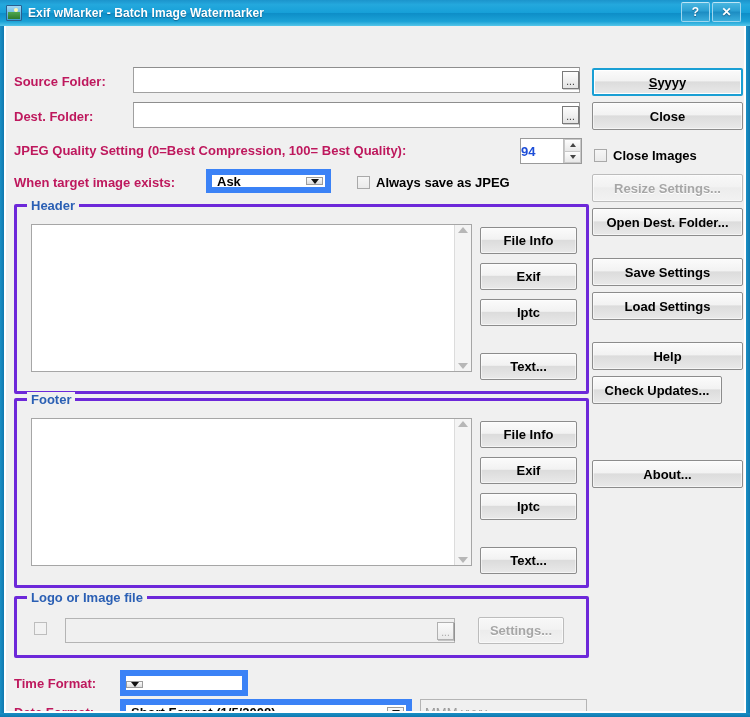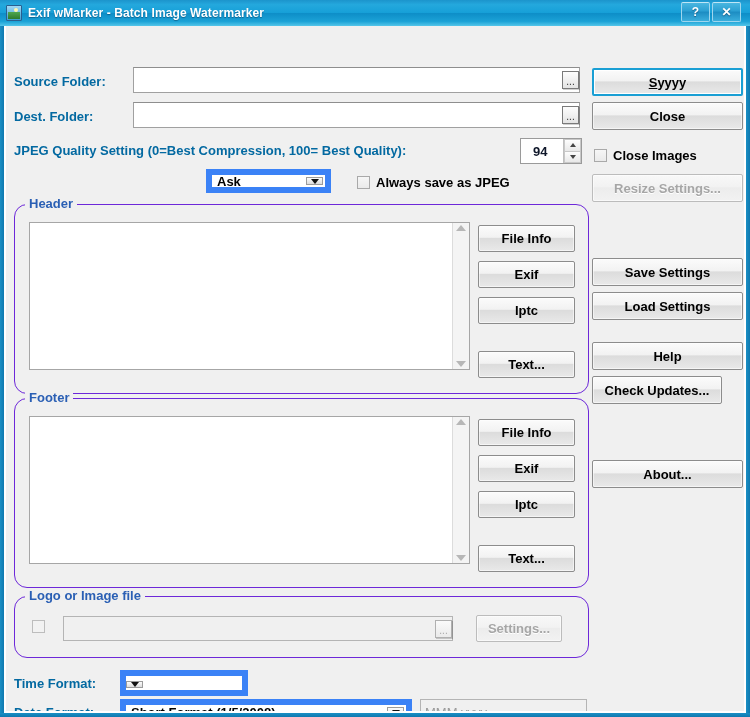--- a/index.html
+++ b/index.html
@@ -110,21 +110,21 @@
     left: 6px; top: 26px; right: 6px; bottom: 6px;
     background: #f0f0f0;
     z-index: 10;
   }
 
   
   .lbl {
     position: absolute;
     font-size: 13px;
     font-weight: bold;
-    color: #0369a1;
+    color: #be185d;
     white-space: nowrap;
   }
 
   
   .tinput {
     position: absolute;
     box-sizing: border-box;
     background: #ffffff;
     border: 1px solid #a0a0a0;
     border-top-color: #8e8e8e;
@@ -163,22 +163,22 @@
     position: absolute;
     box-sizing: border-box;
     border: 1px solid #9a9a9a;
     background: #ffffff;
     display: flex;
   }
   .spin-val {
     flex: 1;
     font-size: 13px;
     font-weight: bold;
-    color: #0f172a;
-    padding: 1px 12px;
+    color: #1d4ed8;
+    padding: 1px 0;
     display: flex;
     align-items: center;
   }
   .spin-btns {
     width: 17px;
     display: flex;
     flex-direction: column;
     border-left: 1px solid #bfbfbf;
   }
   .spin-up, .spin-dn {
@@ -288,22 +288,22 @@
   .btn.default-focus {
     border: 2px solid #1a9fd4;
     box-shadow: inset 0 0 0 1px #ffffff;
   }
   .btn u { text-decoration: underline; }
 
   
   .group {
     position: absolute;
     box-sizing: border-box;
-    border: 1px solid #6d28d9;
-    border-radius: 13px;
+    border: 3px solid #6d28d9;
+    border-radius: 2px;
   }
   .group-title {
     position: absolute;
     top: -9px; left: 10px;
     background: #f0f0f0;
     padding: 0 4px;
     font-size: 13px;
     font-weight: bold;
     color: #2a5fb4;
     white-space: nowrap;
@@ -380,20 +380,21 @@
       <div class="spin-btns">
         <div class="spin-up">
             <span class="arw-up"></span>
           </div>
         <div class="spin-dn">
             <span class="arw-dn"></span>
           </div>
       </div>
     </div>
 
+    <div class="lbl" style="left:8px; top:149px;">When target image exists:</div>
     <div class="combo" style="left:200px; top:143px; width:125px; height:24px;">
       <div class="combo-text">Ask</div>
       <div class="combo-arrow">
           <i></i>
         </div>
     </div>
     <div class="chk" style="left:351px; top:149px;">
       <span class="chk-box"></span>
       <span class="chk-lbl">Always save as JPEG</span>
     </div>
@@ -459,20 +460,21 @@
       <span><u>S</u><span>yyyy</span></span>
     </div>
     <div class="btn" style="left:586px; top:76px; width:151px; height:28px;">Close</div>
 
     <div class="chk" style="left:588px; top:122px;">
       <span class="chk-box"></span>
       <span class="chk-lbl">Close Images</span>
     </div>
 
     <div class="btn disabled" style="left:586px; top:148px; width:151px; height:28px;">Resize Settings...</div>
+    <div class="btn" style="left:586px; top:182px; width:151px; height:28px;">Open Dest. Folder...</div>
 
     <div class="btn" style="left:586px; top:232px; width:151px; height:28px;">Save Settings</div>
     <div class="btn" style="left:586px; top:266px; width:151px; height:28px;">Load Settings</div>
 
     <div class="btn" style="left:586px; top:316px; width:151px; height:28px;">Help</div>
     <div class="btn" style="left:586px; top:350px; width:130px; height:28px;">Check Updates...</div>
 
     <div class="btn" style="left:586px; top:434px; width:151px; height:28px;">About...</div>
 
   </div>

